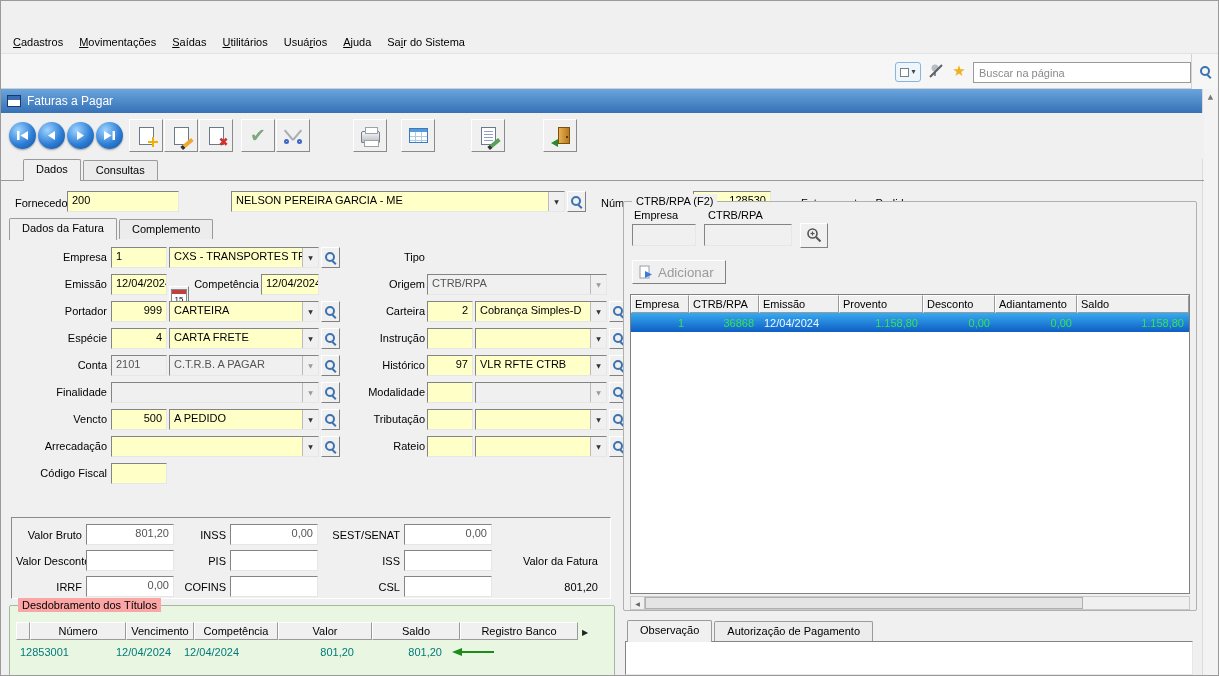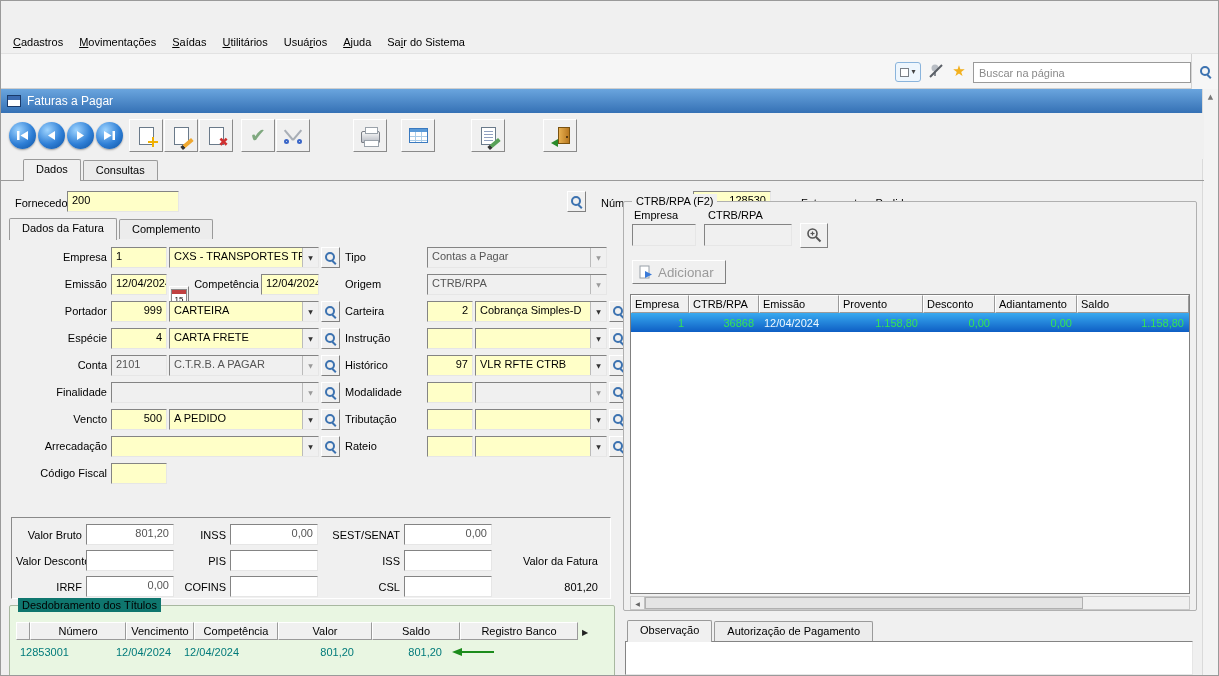--- a/index.html
+++ b/index.html
@@ -92,21 +92,21 @@
   .magbtn{position:absolute;height:21px;width:19px;background:#f0f0f0;border:1px solid;border-color:#ffffff #808080 #808080 #ffffff;display:flex;align-items:center;justify-content:center;padding:0}
 
   
   .formgrid{position:absolute;top:244px;left:8px;width:614px}
   .frow{position:relative;height:27px}
   .flab{position:absolute;top:2px;line-height:21px;white-space:nowrap}
   .c-lab1{left:0;width:98px;text-align:right}
   .c-code{left:102px;width:56px;top:2px}
   .c-combo{left:160px;width:150px;top:2px}
   .c-mag{left:312px;top:2px}
-  .c-lab2{left:336px;width:80px;text-align:left}
+  .c-lab2{left:336px;width:80px;text-align:right}
   .c-code2{left:418px;width:46px;top:2px}
   .c-combo2{left:466px;width:132px;top:2px}
   .c-mag2{left:600px;top:2px}
   .c-widecombo{left:102px;width:208px;top:2px}
   .c-tipocombo{left:418px;width:180px;top:2px}
   .c-cal{left:160px;top:14px;width:20px;height:21px;background:#f0f0f0;border:1px solid;border-color:#fff #808080 #808080 #fff;padding:0;position:absolute}
   .cal{width:16px;height:16px;background:#fff;border:1px solid #888;position:relative;font-size:8px;display:flex;align-items:flex-end;justify-content:center;margin:1px auto}
   .cal::before{content:"";position:absolute;top:0;left:0;right:0;height:4px;background:#c04040}
   .c-complab{left:184px;width:66px;text-align:right}
   .c-compdate{left:252px;width:58px;top:2px}
@@ -114,21 +114,21 @@
   
   .totals{position:absolute;left:10px;top:516px;width:600px;height:82px;border:1px solid;border-color:#8a8a8a #ffffff #ffffff #8a8a8a;padding:6px 4px 0;background:#f0f0f0}
   .trow{display:flex;align-items:center;height:21px;margin-bottom:5px}
   .tlab{text-align:right;padding-right:4px;white-space:nowrap}
   .w70{width:70px}.w45{width:48px}.w72{width:78px}
   .tfld{width:88px;height:21px;border:1px solid;border-color:#848484 #e6e6e6 #e6e6e6 #848484;padding:2px 4px;text-align:right;background:#fff;margin-right:8px}
   .ttail{flex:1;text-align:right;padding-right:8px;white-space:nowrap}
 
   
   .group{position:absolute;border:1px solid #b0b0b0;border-radius:2px}
-  .gtitle{position:absolute;top:-8px;left:8px;background:#0f766e;padding:0 4px;line-height:14px;white-space:nowrap}
+  .gtitle{position:absolute;top:-8px;left:8px;background:#fca5a5;padding:0 4px;line-height:14px;white-space:nowrap}
 
   
   .dgroup{left:8px;top:604px;width:606px;height:72px;background:#e9f6e2;border-color:#a8b8a0}
   .dtable{position:absolute;left:6px;top:16px;display:flex;flex-wrap:wrap;width:578px}
   .dth{height:18px;background:#f0f0f0;border:1px solid;border-color:#fff #9a9a9a #9a9a9a #fff;display:flex;align-items:center;justify-content:center;overflow:hidden;white-space:nowrap}
   .dtd{height:20px;display:flex;align-items:center;color:#007a7a;overflow:hidden;white-space:nowrap;padding:0 4px}
   .cw0{width:14px}.cw1{width:96px}.cw2{width:68px}.cw3{width:84px}.cw4{width:94px}.cw5{width:88px}.cw6{width:118px}
   .marker::after{content:"▶";font-size:8px;color:#222;font-family:"DejaVu Sans",sans-serif}
 
   
@@ -264,20 +264,24 @@
       </button>
   </div>
 
   <div class="maintabs tabsrow">
     <span class="tab active">Dados</span>
     <span class="tab">Consultas</span>
   </div>
 
   <span class="albl" style="left:14px;top:192px">Fornecedor</span>
   <div class="fld yellow" style="left:66px;top:190px;width:112px">200</div>
+  <div class="fld combo yellow" style="left:230px;top:190px;width:334px">
+    <span class="cval">NELSON PEREIRA GARCIA - ME</span>
+    <span class="dbtn"></span>
+  </div>
   <button class="magbtn" style="left:566px;top:190px">
       <span class="mag"></span>
     </button>
   <span class="albl" style="left:600px;top:192px">Número da Fatura</span>
   <div class="fld yellow alignr" style="left:692px;top:190px;width:78px">128530</div>
   <span class="albl" style="left:800px;top:192px">Faturamento a Pedido</span>
 
   <div class="tabsrow" style="position:absolute;top:216px;left:8px;height:22px">
     <span class="tab active">Dados da Fatura</span>
     <span class="tab">Complemento</span>
@@ -289,24 +293,20 @@
       <span class="flab c-lab1">Empresa</span>
       <div class="fld yellow c-code">1</div>
       <div class="fld combo yellow c-combo">
           <span class="cval">CXS - TRANSPORTES TRANS</span>
           <span class="dbtn"></span>
         </div>
       <button class="magbtn c-mag">
           <span class="mag"></span>
         </button>
       <span class="flab c-lab2">Tipo</span>
-      <div class="fld combo dis c-tipocombo">
-          <span class="cval">Contas a Pagar</span>
-          <span class="dbtn"></span>
-        </div>
     </div>
 
     <div class="frow">
       <span class="flab c-lab1">Emissão</span>
       <div class="fld yellow c-code">12/04/2024</div>
       <button class="c-cal">
           <span class="cal">
             <span>15</span>
           </span>
         </button>

